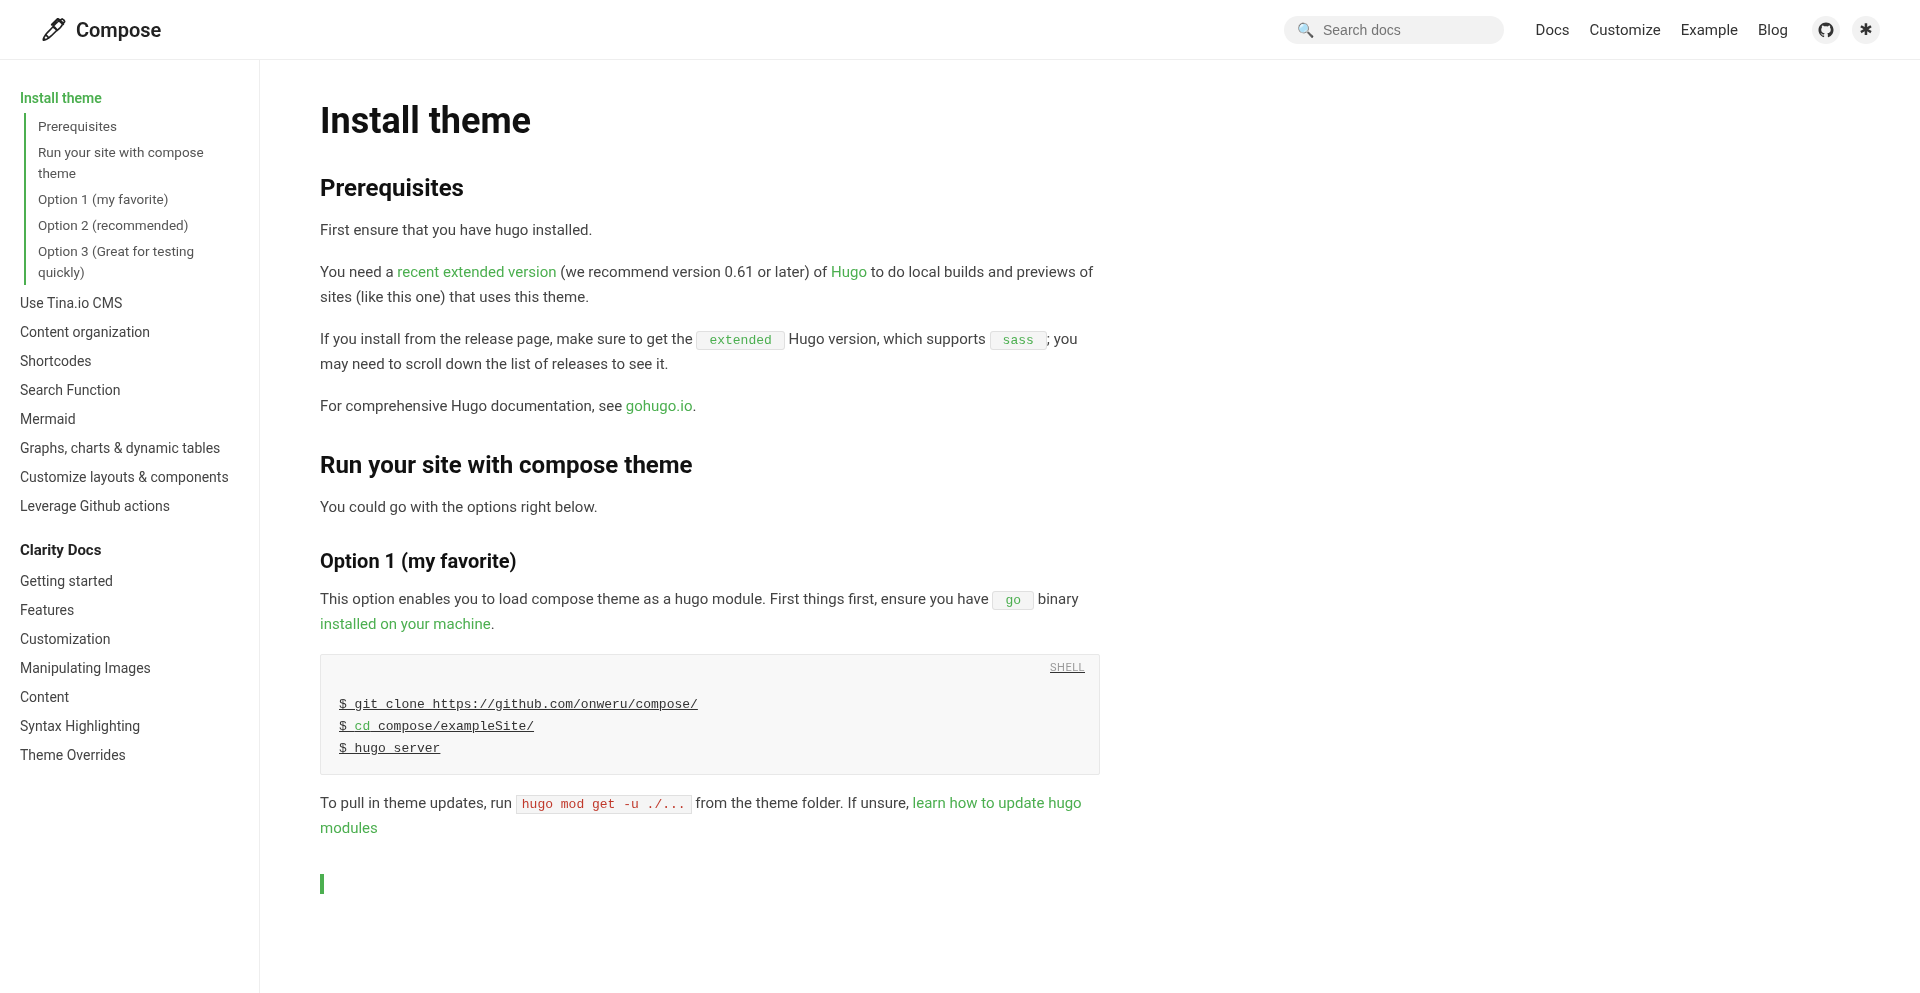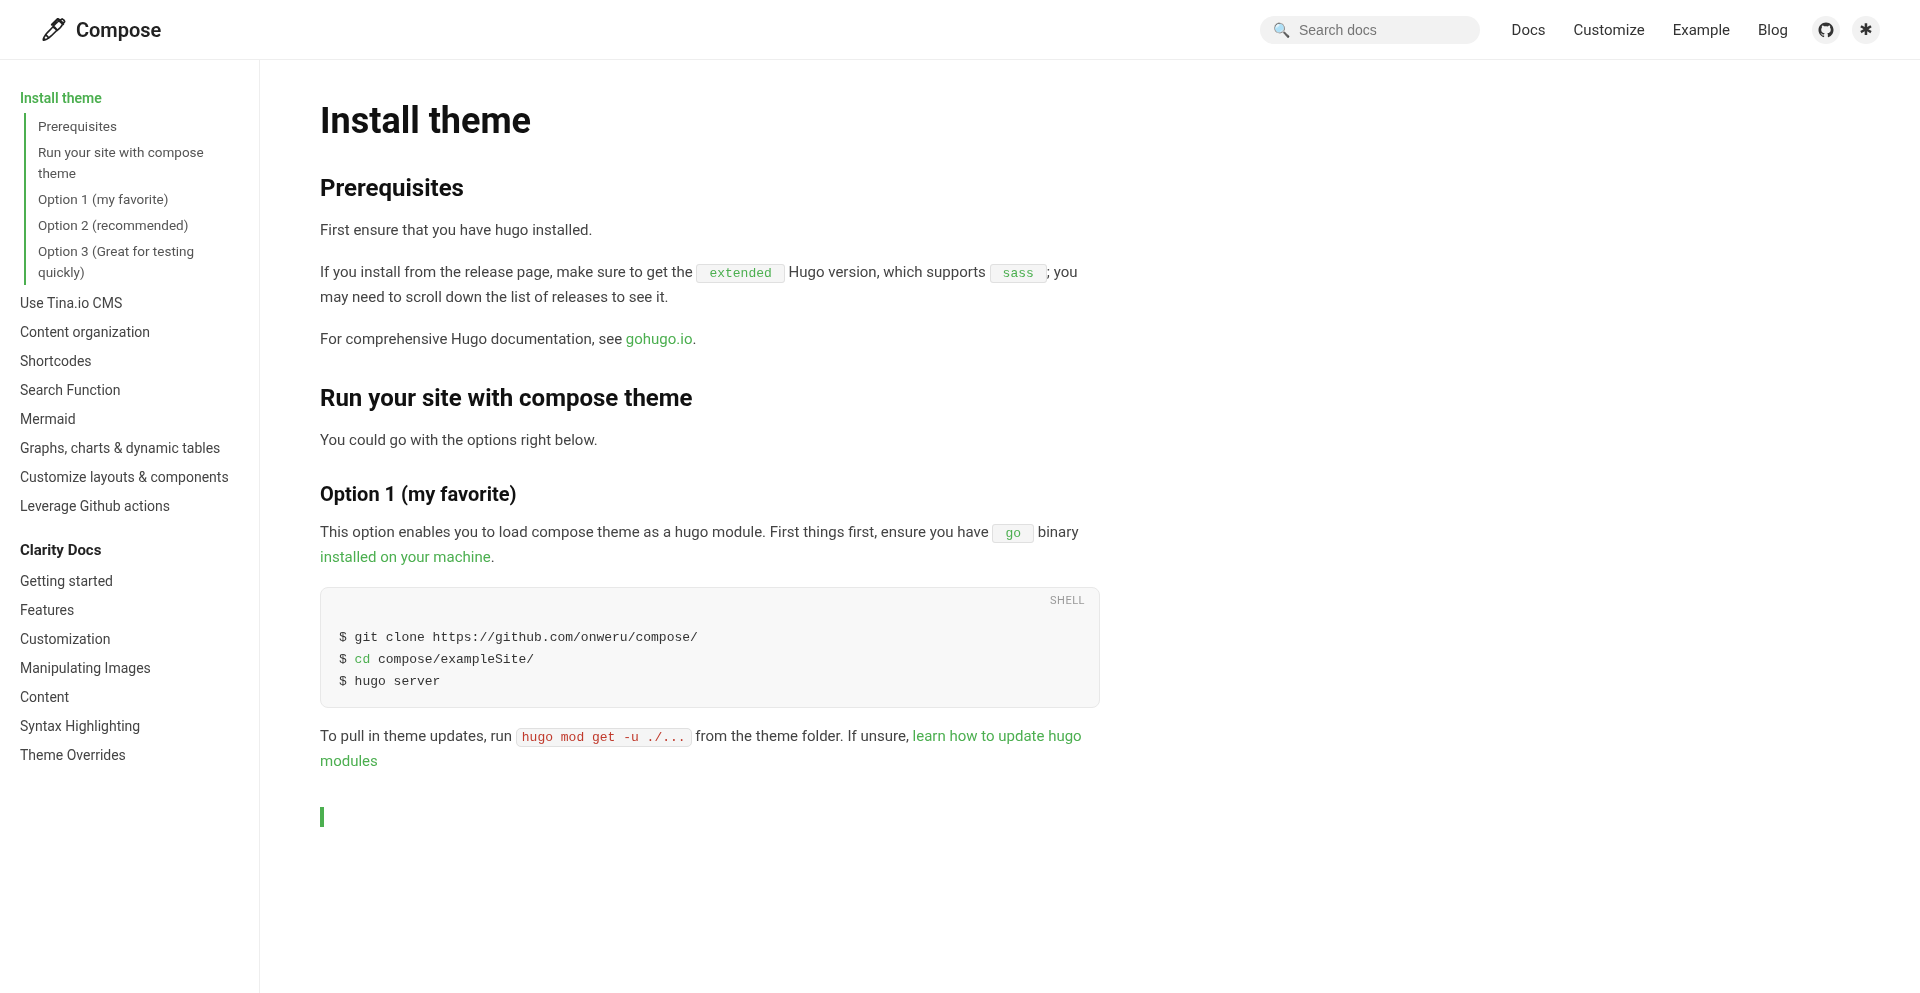--- a/index.html
+++ b/index.html
@@ -52,21 +52,21 @@
       border: none;
       background: transparent;
       outline: none;
       font-size: 14px;
       color: #b91c1c;
       width: 100%;
     }
     .nav-links {
       display: flex;
       align-items: center;
-      gap: 28px;
+      gap: 20px;
     }
     .nav-link {
       font-size: 15px;
       color: #333;
       text-decoration: none;
       cursor: pointer;
     }
     .header-icons {
       display: flex;
       align-items: center;
@@ -163,39 +163,40 @@
     .link-green {
       color: #4caf50;
       text-decoration: none;
     }
     .inline-code {
       font-family: 'Courier New', monospace;
       font-size: 13px;
       background: #f5f5f5;
       border: 1px solid #e0e0e0;
       padding: 1px 5px;
-      border-radius: 5px;
+      border-radius: 0;
       color: #c0392b;
     }
     .inline-code-green {
       font-family: 'Courier New', monospace;
       font-size: 13px;
       background: #f5f5f5;
       border: 1px solid #e0e0e0;
       padding: 1px 12px;
       border-radius: 3px;
       color: #4caf50;
     }
     
     .code-block-wrap {
       background: #f8f8f8;
       border: 1px solid #e8e8e8;
-      border-radius: 8px;
+      border-radius: 2px;
       margin: 16px 0;
       overflow: hidden;
+      text-decoration: underline;
     }
     .code-block-header {
       display: flex;
       justify-content: flex-end;
       padding: 6px 14px;
       font-size: 11px;
       color: #999;
       text-transform: uppercase;
       letter-spacing: 0.5px;
     }
@@ -285,20 +286,23 @@
   </aside>
 
   <main class="main-content">
 
     <h1 class="page-title">Install theme</h1>
 
     <h2 class="section-title">Prerequisites</h2>
 
     <p class="content-para">First ensure that you have hugo installed.</p>
 
+    <p class="content-para">
+      You need a <a class="link-green" href="#">recent extended version</a> (we recommend version 0.61 or later) of <a class="link-green" href="#">Hugo</a> to do local builds and previews of sites (like this one) that uses this theme.
+    </p>
 
     <p class="content-para">
       If you install from the release page, make sure to get the <span class="inline-code-green">extended</span> Hugo version, which supports <span class="inline-code-green">sass</span>; you may need to scroll down the list of releases to see it.
     </p>
 
     <p class="content-para">
       For comprehensive Hugo documentation, see <a class="link-green" href="#">gohugo.io</a>.
     </p>
 
     <h2 class="section-title">Run your site with compose theme</h2>

